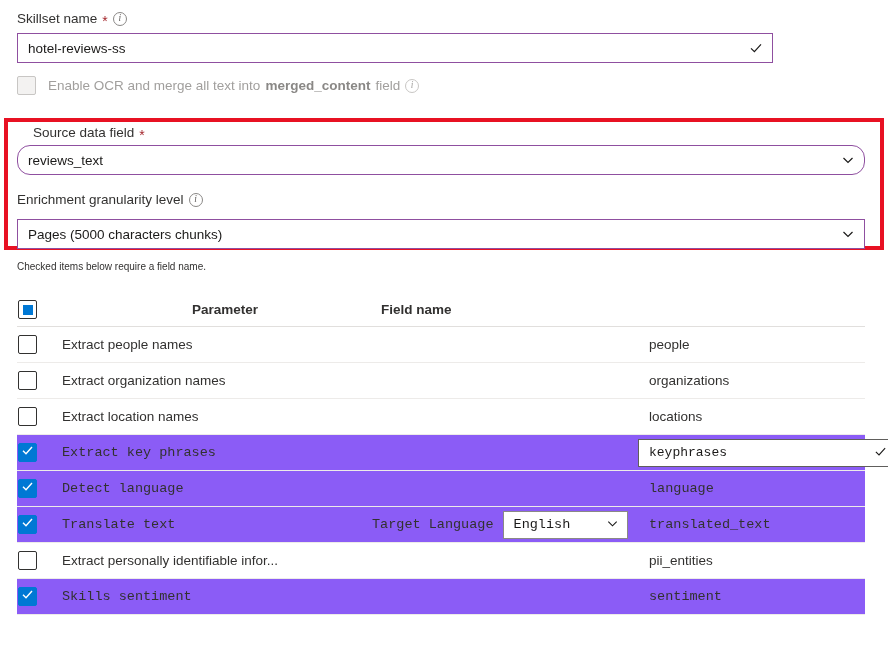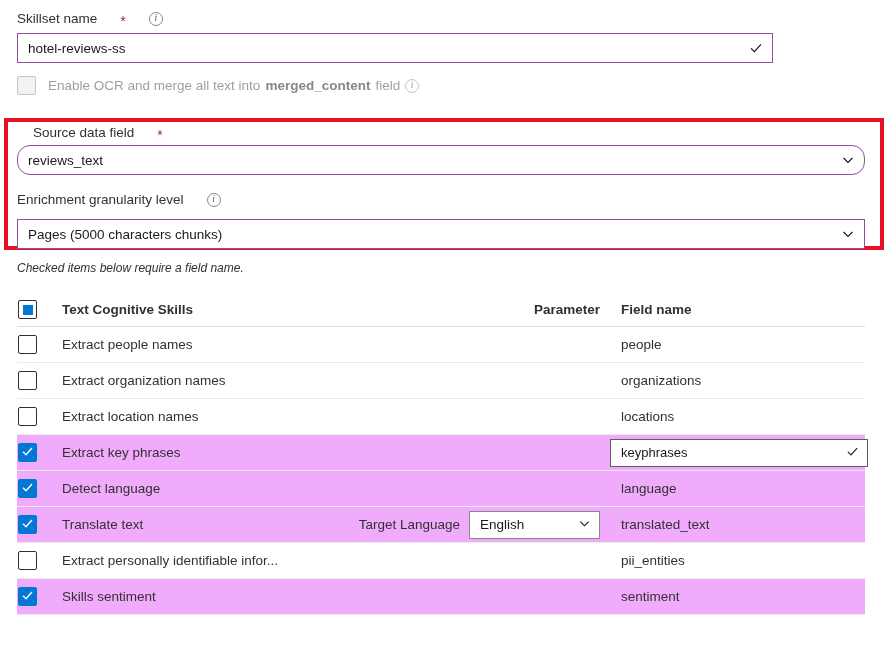--- a/index.html
+++ b/index.html
@@ -13,21 +13,21 @@
   }
   .page { position: relative; width: 888px; height: 648px; }
 
   
   .field-label {
     font-size: 13.5px;
     color: #323130;
     line-height: 18px;
     display: flex;
     align-items: center;
-    gap: 23px;
+    gap: 5px;
   }
   .req-star { color: #a4262c; font-size: 14px; line-height: 12px; position: relative; top: 2px; }
 
   .info-icon {
     width: 14px; height: 14px;
     border: 1px solid #8a8886;
     border-radius: 50%;
     display: inline-flex;
     align-items: center;
     justify-content: center;
@@ -97,40 +97,40 @@
     border: 4px solid #e81123;
     background: #fff;
   }
   #source-label { position: absolute; left: 17px; top: 124px; margin-left: 16px; }
   #source-input { position: absolute; left: 17px; top: 145px; width: 848px; border-radius: 13px; }
   #gran-label   { position: absolute; left: 17px; top: 191px; }
   #gran-input   { position: absolute; left: 17px; top: 219px; width: 848px; }
 
   #hint-text {
     position: absolute; left: 17px; top: 261px;
-    font-size: 12px; color: #323130; font-style: italic;
+    font-size: 10px; color: #323130;
   }
 
   
   #skills-table {
     position: absolute; left: 17px; top: 293px;
     width: 848px;
   }
   .trow {
     display: flex; align-items: center;
     height: 36px;
     border-bottom: 1px solid #edebe9;
     background: #fff;
   }
-  .trow.selected { background: #f0abfc; }
+  .trow.selected { background: #8b5cf6; font-family: Liberation Mono, monospace; }
   .trow.header { height: 34px; border-bottom: 1px solid #e1dfdd; background: #fff; }
 
   .c-check { width: 45px; flex: none; display: flex; align-items: center; padding-left: 1px; }
   .c-skill { width: 268px; flex: none; font-size: 13.5px; color: #323130; }
-  .c-param { width: 270px; flex: none; display: flex; align-items: center; justify-content: flex-end; }
+  .c-param { width: 270px; flex: none; display: flex; align-items: center; justify-content: center; margin-left: 28px; }
   .c-field { flex: 1; font-size: 13.5px; color: #323130; padding-left: 21px; }
 
   .trow.header .c-skill,
   .trow.header .c-param,
   .trow.header .c-field { font-weight: bold; font-size: 13.5px; color: #323130; }
   .trow.header .c-param { padding-left: 0; }
 
   .param-label {
     font-size: 13.5px; color: #323130;
     margin-right: 9px; margin-left: 14px; white-space: nowrap;
@@ -212,21 +212,20 @@
     </span>
   </div>
 
   <div id="hint-text">Checked items below require a field name.</div>
 
   <div id="skills-table">
     <div class="trow header">
       <div class="c-check">
         <span class="cb indeterminate"></span>
       </div>
-      <div class="c-skill">Text Cognitive Skills</div>
       <div class="c-param">
         <span>Parameter</span>
       </div>
       <div class="c-field">Field name</div>
     </div>
     <div id="rows-container">
         <div class="trow">
           <div class="c-check">
             <span class="cb"></span>
           </div>

